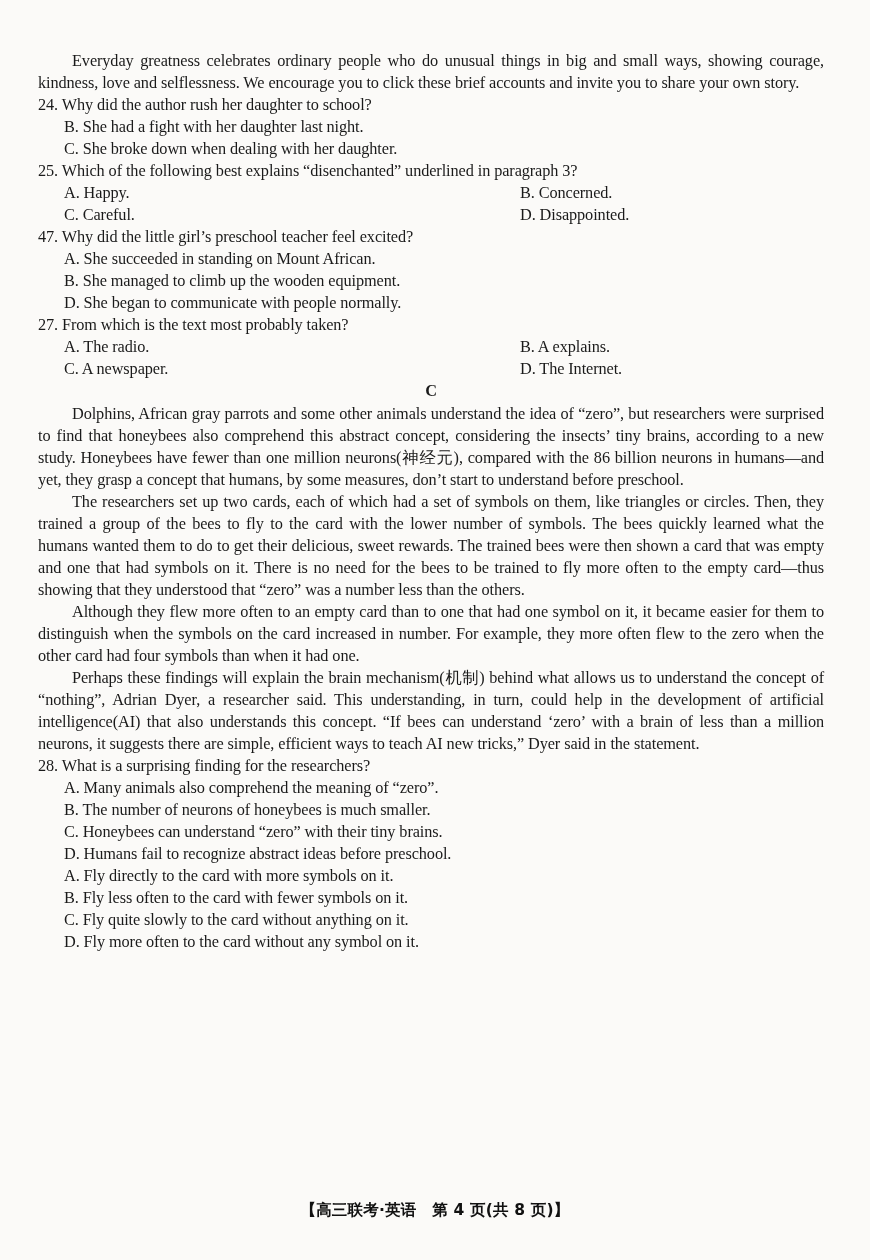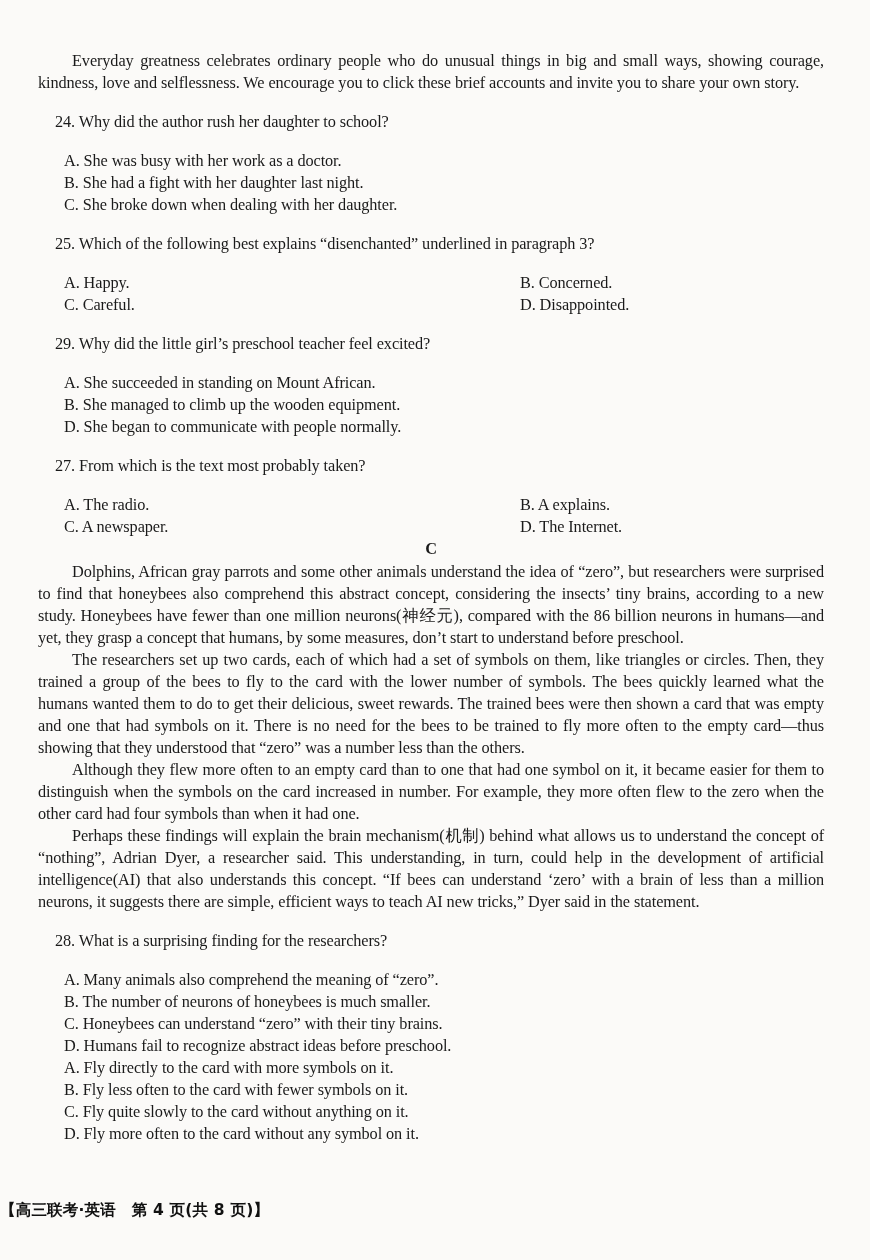--- a/index.html
+++ b/index.html
@@ -27,21 +27,21 @@
     .para {
       margin: 0;
       text-indent: 34px;
       text-align: justify;
       text-align-last: left;
     }
     .question {
       margin: 0;
     }
     .q-stem {
-      margin: 17px;
+      margin: 0;
       padding-left: 0;
     }
     .opt {
       margin: 0;
       padding-left: 26px;
     }
     .opt-grid {
       display: grid;
       grid-template-columns: 456px 1fr;
       padding-left: 26px;
@@ -53,54 +53,53 @@
       text-align: center;
       font-weight: bold;
       margin: 0;
       height: 23.2px;
     }
     .footer {
       position: absolute;
       top: 1200px;
       left: 0;
       width: 870px;
-      text-align: left;
+      text-align: center;
       font-size: 15.5px;
       font-weight: bold;
       font-family: "DejaVu Sans", sans-serif;
       color: #111;
       letter-spacing: 0.2px;
     }
   </style>
 </head>
 <body>
 
 <div class="page">
 
   <p class="para">Everyday greatness celebrates ordinary people who do unusual things in big and small ways, showing courage, kindness, love and selflessness. We encourage you to click these brief accounts and invite you to share your own story.</p>
 
   <div class="question">
     <p class="q-stem">24. Why did the author rush her daughter to school?</p>
-    <p class="opt">A. She was busy with her work as a doctor.</p>
     <p class="opt">B. She had a fight with her daughter last night.</p>
     <p class="opt">C. She broke down when dealing with her daughter.</p>
   </div>
 
   <div class="question">
     <p class="q-stem">25. Which of the following best explains “disenchanted” underlined in paragraph 3?</p>
     <div class="opt-grid">
       <p class="opt">A. Happy.</p>
       <p class="opt">B. Concerned.</p>
       <p class="opt">C. Careful.</p>
       <p class="opt">D. Disappointed.</p>
     </div>
   </div>
 
   <div class="question">
-    <p class="q-stem">29. Why did the little girl’s preschool teacher feel excited?</p>
+    <p class="q-stem">47. Why did the little girl’s preschool teacher feel excited?</p>
     <p class="opt">A. She succeeded in standing on Mount African.</p>
     <p class="opt">B. She managed to climb up the wooden equipment.</p>
     <p class="opt">D. She began to communicate with people normally.</p>
   </div>
 
   <div class="question">
     <p class="q-stem">27. From which is the text most probably taken?</p>
     <div class="opt-grid">
       <p class="opt">A. The radio.</p>
       <p class="opt">B. A explains.</p>

